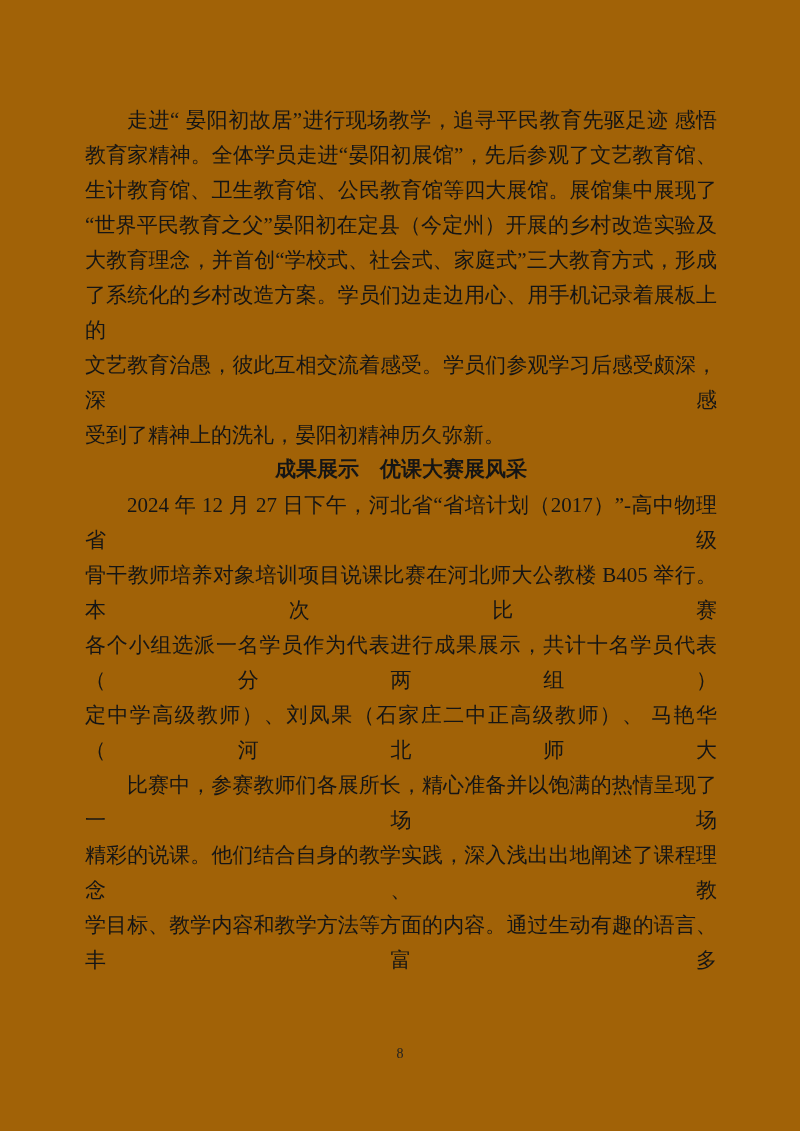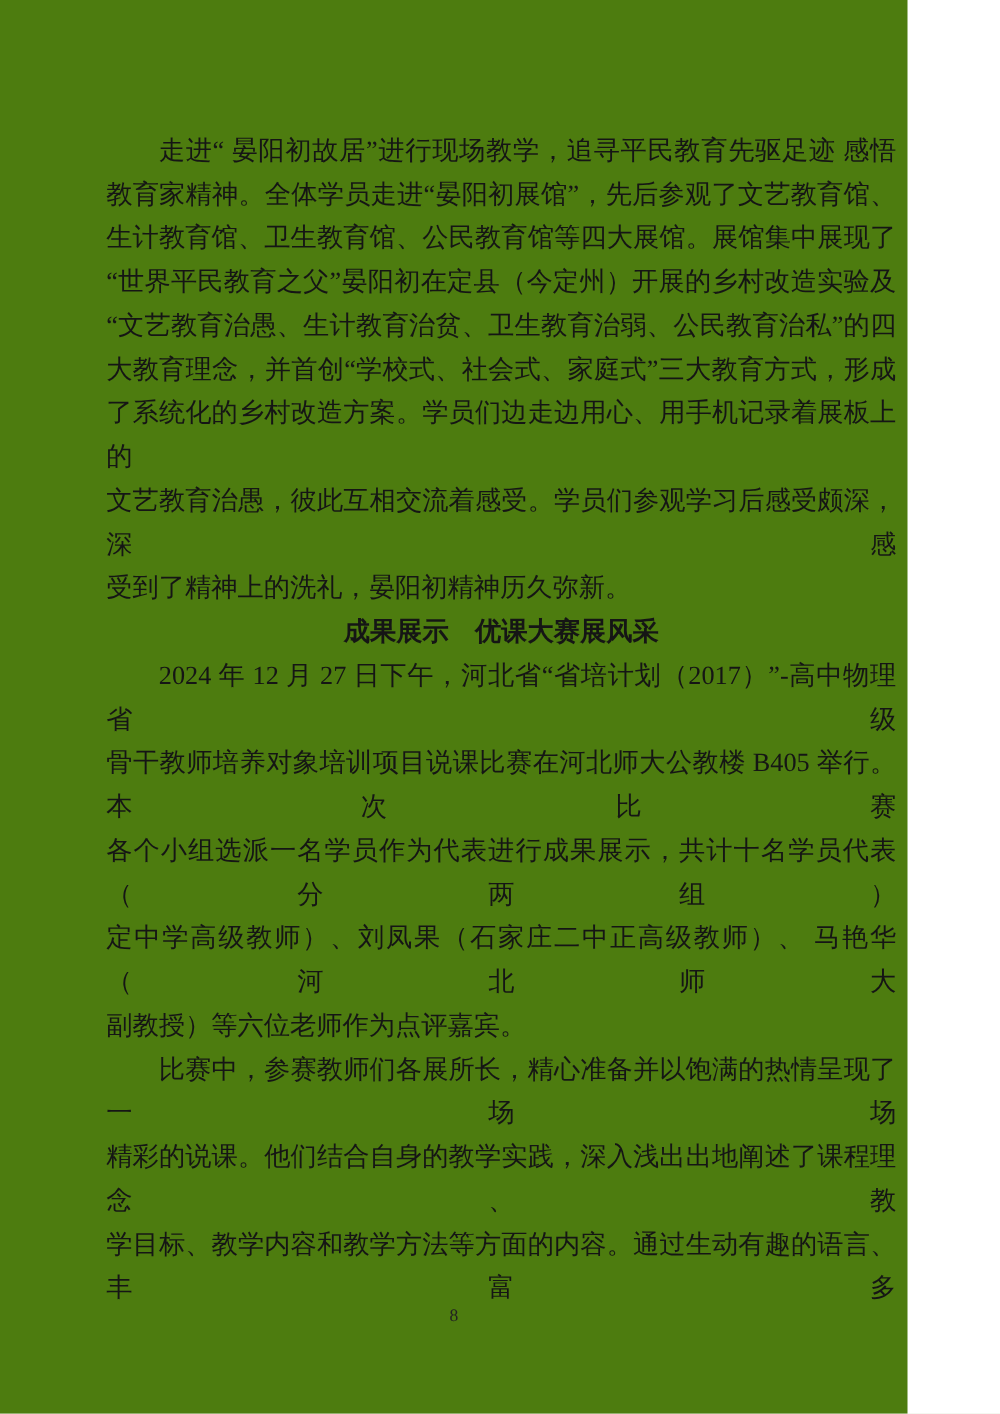--- a/index.html
+++ b/index.html
@@ -2,23 +2,23 @@
 <html><head>
 <meta charset="utf-8">
 <style>
   html, body {
     margin: 0;
     padding: 0;
     background: #ffffff;
   }
   .page {
     position: relative;
-    width: 726px;
+    width: 800px;
     height: 1131px;
-    background: #4d7c0f;
+    background: #a16207;
     overflow: hidden;
     font-family: "Liberation Serif", "DejaVu Serif", serif;
     color: #151515;
   }
   .doc-body {
     position: absolute;
     left: 85px;
     top: 103px;
     width: 632px;
     font-size: 21px;
@@ -33,21 +33,21 @@
   .line.last {
     text-align-last: left;
   }
   .line.indent {
     text-indent: 2em;
   }
   .para.heading .line {
     text-align: left;
     text-align-last: center;
     font-weight: bold;
-    font-family: Liberation Sans, sans-serif;
+    font-family: Liberation Mono, monospace;
   }
   .page-number {
     position: absolute;
     left: 0;
     top: 1046px;
     width: 100%;
     text-align: center;
     font-size: 14px;
     color: #222222;
   }
@@ -55,35 +55,33 @@
 </head>
 <body>
 
 <div class="page">
   <div class="doc-body" id="doc-body">
       <div class="para body">
         <div class="line indent">走进“ 晏阳初故居”进行现场教学，追寻平民教育先驱足迹 感悟</div>
         <div class="line">教育家精神。全体学员走进“晏阳初展馆”，先后参观了文艺教育馆、</div>
         <div class="line">生计教育馆、卫生教育馆、公民教育馆等四大展馆。展馆集中展现了</div>
         <div class="line">“世界平民教育之父”晏阳初在定县（今定州）开展的乡村改造实验及</div>
-        <div class="line">“文艺教育治愚、生计教育治贫、卫生教育治弱、公民教育治私”的四</div>
         <div class="line">大教育理念，并首创“学校式、社会式、家庭式”三大教育方式，形成</div>
         <div class="line">了系统化的乡村改造方案。学员们边走边用心、用手机记录着展板上的</div>
         <div class="line">文艺教育治愚，彼此互相交流着感受。学员们参观学习后感受颇深，深感</div>
         <div class="line last">受到了精神上的洗礼，晏阳初精神历久弥新。</div>
       </div>
       <div class="para heading">
         <div class="line last">成果展示　优课大赛展风采</div>
       </div>
       <div class="para body">
         <div class="line indent">2024 年 12 月 27 日下午，河北省“省培计划（2017）”-高中物理省级</div>
         <div class="line">骨干教师培养对象培训项目说课比赛在河北师大公教楼 B405 举行。本次比赛</div>
         <div class="line">各个小组选派一名学员作为代表进行成果展示，共计十名学员代表（分两组）</div>
         <div class="line">定中学高级教师）、刘凤果（石家庄二中正高级教师）、 马艳华（河北师大</div>
-        <div class="line last">副教授）等六位老师作为点评嘉宾。</div>
       </div>
       <div class="para body">
         <div class="line indent">比赛中，参赛教师们各展所长，精心准备并以饱满的热情呈现了一场场</div>
         <div class="line">精彩的说课。他们结合自身的教学实践，深入浅出出地阐述了课程理念、教</div>
         <div class="line">学目标、教学内容和教学方法等方面的内容。通过生动有趣的语言、丰富多</div>
       </div>
     </div>
   <div class="page-number">8</div>
 </div>
 

